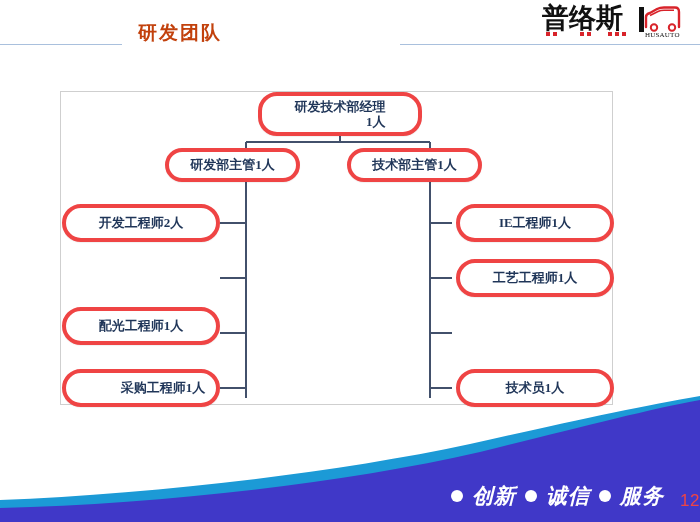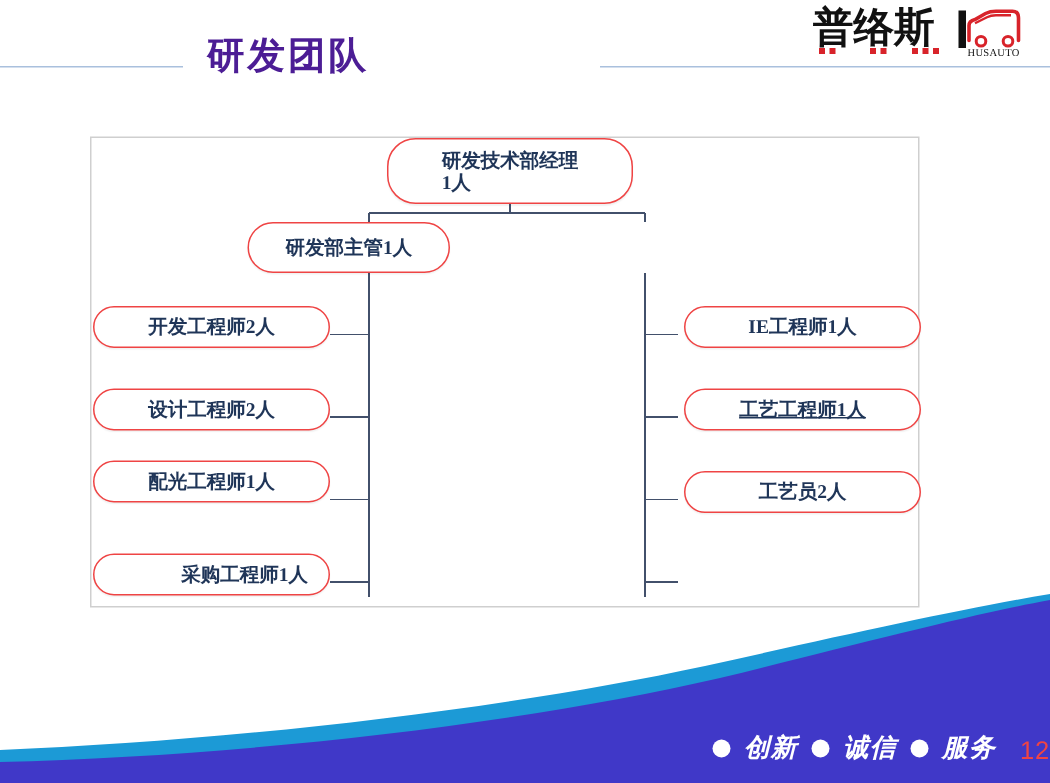--- a/index.html
+++ b/index.html
@@ -27,23 +27,23 @@
     top: 44px;
   }
   .hdr-rule.left  { left: 0px;   width: 122px; }
   .hdr-rule.right { left: 400px; width: 300px; }
 
   .page-title {
     position: absolute;
     left: 138px;
     top: 20px;
     font-family: "Liberation Serif", "DejaVu Serif", serif;
-    font-size: 25px;
-    font-weight: 700;
-    color: #4c1d95;
+    font-size: 19px;
+    font-weight: 700;
+    color: #c2410c;
     letter-spacing: 2px;
     white-space: nowrap;
   }
 
   
   .logo {
     position: absolute;
     right: 18px;
     top: 2px;
     width: 140px;
@@ -110,48 +110,48 @@
     position: absolute;
     left: 0; top: 0;
     width: 700px; height: 522px;
     pointer-events: none;
   }
 
   
   .node {
     position: absolute;
     box-sizing: border-box;
-    border: 1px solid #ef4444;
+    border: 4px solid #ef4444;
     border-radius: 19px;
     background: #ffffff;
     display: flex;
     align-items: center;
     justify-content: center;
-    text-align: left;
+    text-align: right;
     font-family: "Liberation Serif", "DejaVu Serif", serif;
     font-size: 13px;
     font-weight: 700;
     color: #1f3558;
     line-height: 1.18;
     box-shadow: 0 1px 1px rgba(0,0,0,0.06);
   }
   .node.root {
     left: 258px; top: 92px;
     width: 164px; height: 44px;
     font-size: 13px;
   }
   .node.lvl2 {
     top: 148px;
     width: 135px; height: 34px;
   }
   .node.lvl2.l { left: 165px; }
   .node.lvl2.r { left: 347px; }
 
   .node.leaf {
-    width: 158px; height: 28px;
+    width: 158px; height: 38px;
   }
   .node.leaf.l { left: 62px; }
   .node.leaf.r { left: 456px; }
 
   
   .waves {
     position: absolute;
     left: 0;
     bottom: 0;
     width: 700px;
@@ -170,21 +170,21 @@
   }
   .f-dot {
     width: 12px; height: 12px;
     border-radius: 50%;
     background: #ffffff;
     display: inline-block;
     flex: 0 0 auto;
   }
   .f-word {
     font-family: "Liberation Serif", "DejaVu Serif", serif;
-    font-size: 17px;
+    font-size: 21px;
     font-weight: 700;
     font-style: italic;
     color: #ffffff;
     letter-spacing: 1px;
   }
   .page-num {
     position: absolute;
     right: 0px;
     bottom: 11px;
     font-family: "Liberation Sans", "DejaVu Sans", sans-serif;
@@ -255,29 +255,29 @@
   </svg>
 
   <div class="node root">
     <span style="display:block">
       <span>研发技术部经理</span><br>
       <span>1人</span>
     </span>
   </div>
 
   <div class="node lvl2 l">研发部主管1人</div>
+  <div class="node lvl2 r">技术部主管1人</div>
 
   <div class="node leaf l" style="top:204px;">开发工程师2人</div>
-  <div class="node leaf l" style="top:259px;">设计工程师2人</div>
   <div class="node leaf l" style="top:307px;font-family:Liberation Serif, serif;">配光工程师1人</div>
   <div class="node leaf l" style="top:369px;padding-left:44px;">采购工程师1人</div>
 
   <div class="node leaf r" style="top:204px;">IE工程师1人</div>
-  <div class="node leaf r" style="top:259px;text-decoration:underline;">工艺工程师1人</div>
-  <div class="node leaf r" style="top:314px;">工艺员2人</div>
+  <div class="node leaf r" style="top:259px;">工艺工程师1人</div>
+  <div class="node leaf r" style="top:369px;">技术员1人</div>
 
   <svg class="waves" viewBox="0 0 700 140" preserveAspectRatio="none">
     <path d="M0 118 C 150 112, 330 92, 470 62 C 560 42, 640 24, 700 14 L700 140 L0 140 Z" fill="#1c9ad6"></path>
     <path d="M0 126 C 160 122, 340 102, 480 70 C 570 48, 645 28, 700 18 L700 140 L0 140 Z" fill="#4038c8"></path>
   </svg>
 
   <div class="footer-items">
     <span class="f-dot"></span>
     <span class="f-word">创新</span>
     <span class="f-dot"></span>

